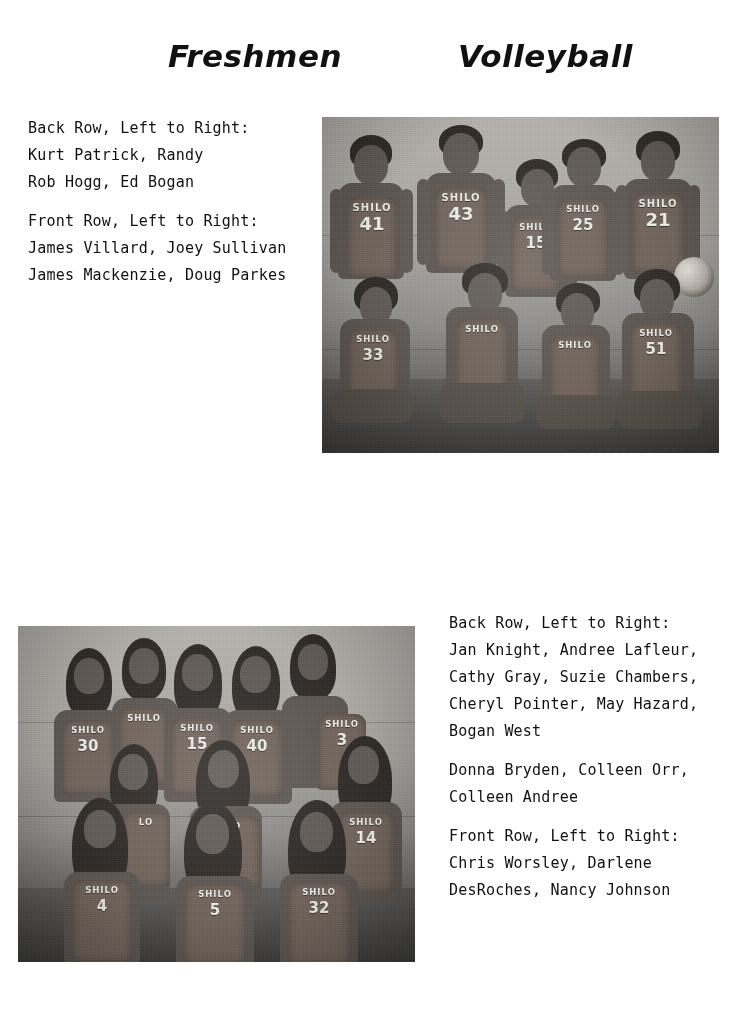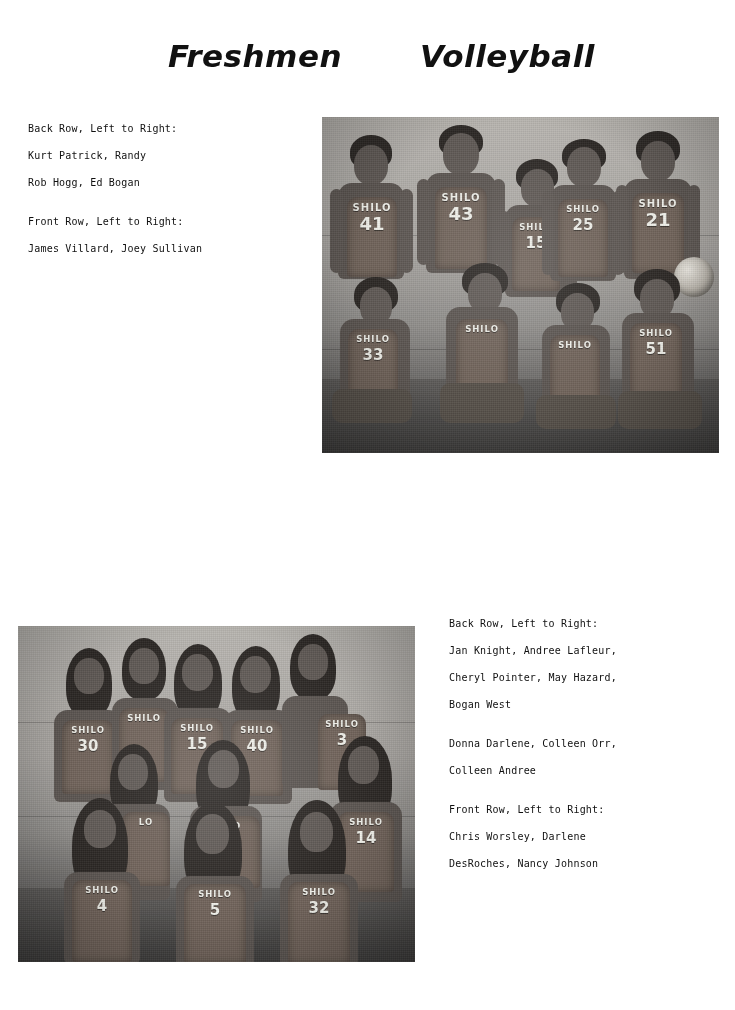--- a/index.html
+++ b/index.html
@@ -27,26 +27,26 @@
   }
   .title {
     font-family: "DejaVu Sans", sans-serif;
     font-style: italic;
     font-weight: bold;
     font-size: 31px;
     letter-spacing: 0.5px;
     color: #111;
   }
   .title.freshmen { margin-left: 168px; }
-  .title.volleyball { margin-left: 78px; text-align: center; }
+  .title.volleyball { margin-left: 116px; text-align: center; }
 
   
   .caption {
     font-family: "DejaVu Sans Mono", monospace;
-    font-size: 10px;
+    font-size: 15px;
     line-height: 27px;
     color: #101010;
     letter-spacing: 0.2px;
     white-space: nowrap;
   }
   .caption .para { margin-bottom: 12px; }
   .caption .para:last-child { margin-bottom: 0; }
 
   #caption-top {
     position: absolute;
@@ -188,20 +188,21 @@
 
 <div class="caption" id="caption-top">
   <div class="para">
     <div>Back Row, Left to Right:</div>
     <div>Kurt Patrick, Randy</div>
     <div>Rob Hogg, Ed Bogan</div>
   </div>
   <div class="para">
     <div>Front Row, Left to Right:</div>
     <div>James Villard, Joey Sullivan</div>
+    <div>James Mackenzie, Doug Parkes</div>
   </div>
 </div>
 
 <div class="photo" id="photo-boys">
   <div class="backdrop"></div>
   <div class="wallseam" style="top:118px"></div>
   <div class="wallseam" style="top:232px"></div>
   <div class="floor"></div>
 
   <div class="player">
@@ -430,25 +431,26 @@
   </div>
 
   <div class="grain"></div>
   <div class="shadowmask"></div>
 </div>
 
 <div class="caption" id="caption-bottom">
   <div class="para">
     <div>Back Row, Left to Right:</div>
     <div>Jan Knight, Andree Lafleur,</div>
+    <div>Cathy Gray, Suzie Chambers,</div>
     <div>Cheryl Pointer, May Hazard,</div>
     <div>Bogan West</div>
   </div>
   <div class="para">
-    <div>Donna Darlene, Colleen Orr,</div>
+    <div>Donna Bryden, Colleen Orr,</div>
     <div>Colleen Andree</div>
   </div>
   <div class="para">
     <div>Front Row, Left to Right:</div>
     <div>Chris Worsley, Darlene</div>
     <div>DesRoches, Nancy Johnson</div>
   </div>
 </div>
 
 </body></html>

